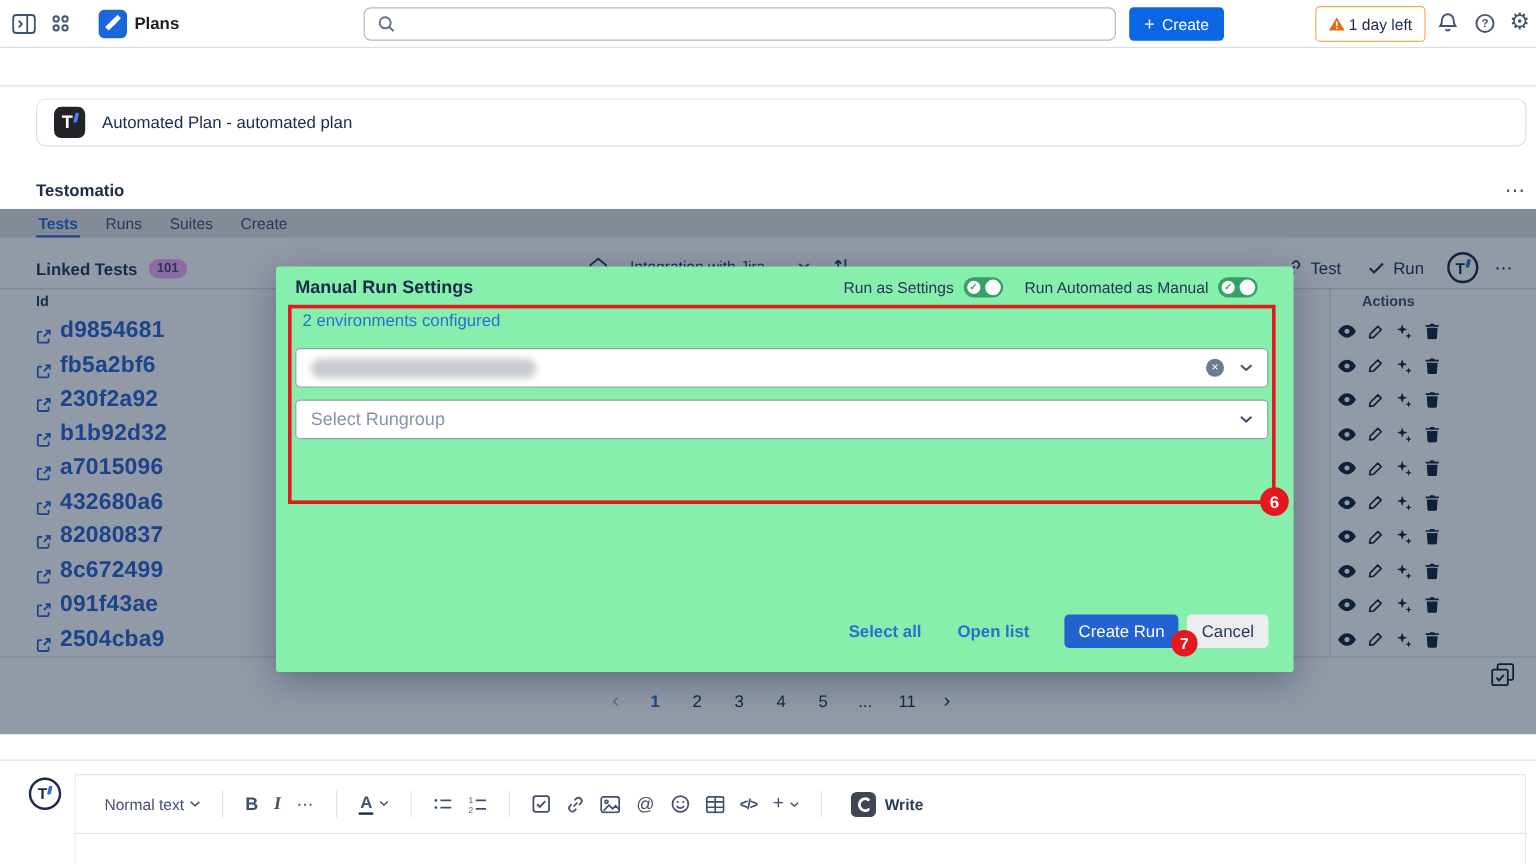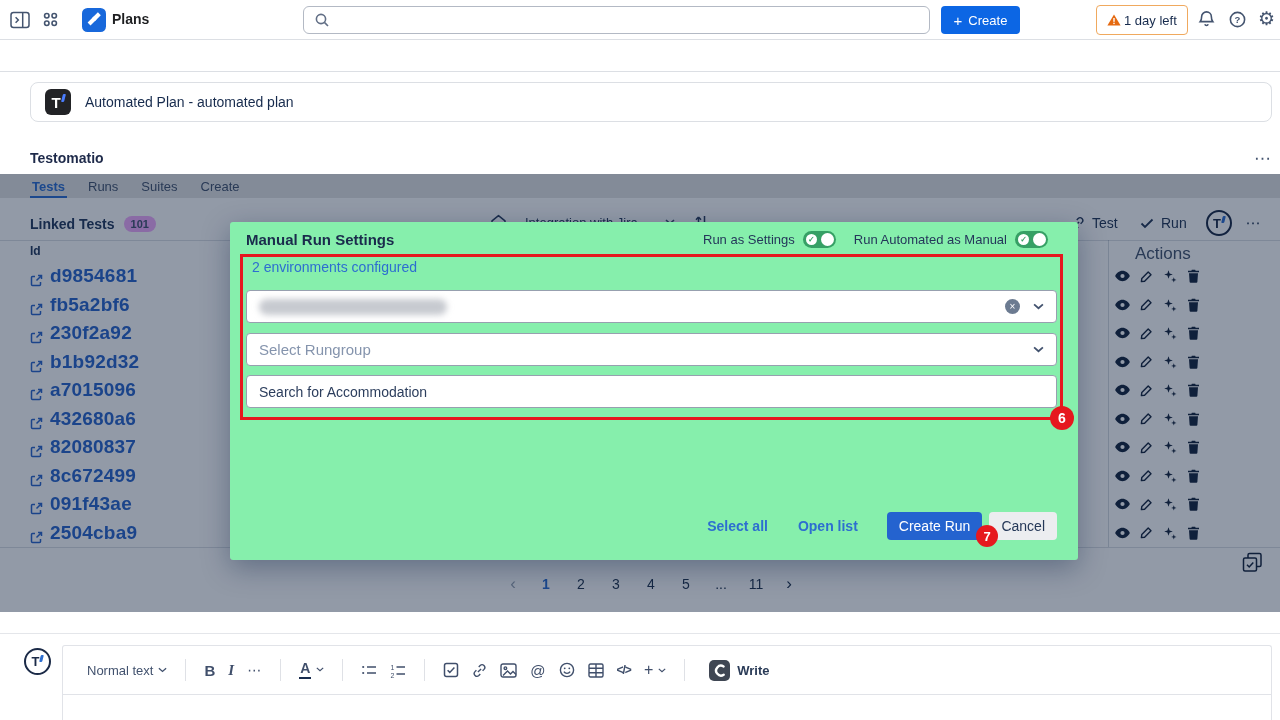--- a/index.html
+++ b/index.html
@@ -43,21 +43,21 @@
   .linkedlabel{font-size:14px;font-weight:600;color:#243a5e}
   .countbadge{background:#f0abfc;color:#44546f;font-size:11px;font-weight:600;border-radius:9px;padding:2px 7px}
   .homeic{position:absolute;left:490px;top:40px;color:#2c3e5d}
   .integ{position:absolute;left:515px;top:34px;width:170px;height:28px;background:#fff;border-radius:3px;display:flex;align-items:center;justify-content:space-between;padding:0 10px;font-size:13px;color:#2c3e5d;cursor:pointer}
   .sortic{position:absolute;left:694px;top:40px;color:#2c3e5d}
   .pbtn{position:absolute;top:36px;height:26px;display:flex;align-items:center;gap:7px;font-size:14px;color:#253858;cursor:pointer;padding:0 4px}
   .tcircle{width:26px;height:26px;border-radius:50%;border:2px solid #1b2a47;background:#fff;color:#1b2a47;font-size:13px;font-weight:800;display:flex;align-items:center;justify-content:center}
   .tcircle .tick{display:inline-block;width:3px;height:7px;background:#2d6ed0;transform:skewX(-14deg);margin:-7px 0 0 1px;border-radius:1px}
   .morebtn{position:absolute;left:1240px;top:38px;width:26px;height:22px;background:rgba(255,255,255,.45);border-radius:3px;display:flex;align-items:center;justify-content:center;font-size:15px;color:#253858;cursor:pointer}
   .thead-id{position:absolute;left:30px;top:70px;font-size:12px;font-weight:bold;color:#243a5e}
-  .thead-actions{position:absolute;left:1135px;top:70px;font-size:17px;font-weight:400;color:#44546f}
+  .thead-actions{position:absolute;left:1135px;top:70px;font-size:12px;font-weight:700;color:#44546f}
   .hline{position:absolute;left:0;width:1280px;height:1px;background:rgba(9,30,66,.14)}
   .vline{position:absolute;left:1108px;top:66px;width:1px;height:307px;background:rgba(9,30,66,.16)}
   .rows{position:absolute;left:0;top:88px;width:1280px}
   .trow{height:28.5px;position:relative;display:flex;align-items:center}
   .idcell{position:absolute;left:30px;display:flex;align-items:flex-end;gap:7px;color:#2b66cc;font-size:19px;font-weight:bold;cursor:pointer;letter-spacing:.2px}
   .acts{position:absolute;left:1115px;display:flex;align-items:center;gap:10px;color:#17263f}
   .acts span{cursor:pointer;display:flex}
   .mselect{position:absolute;left:1242px;top:378px;color:#17263f;cursor:pointer}
   .pagin{position:absolute;left:0;top:396px;width:1280px;height:28px;display:flex;align-items:center;justify-content:center;gap:9px;padding-left:22px}
   .page{min-width:26px;height:26px;display:flex;align-items:center;justify-content:center;font-size:14px;color:#22344f;cursor:pointer;border-radius:3px}
@@ -712,23 +712,20 @@
       <span class="placeholder">Select Rungroup</span>
       <span class="inctrl">
         <span class="chev">
           <svg width="11" height="7" viewBox="0 0 10 6" fill="none" stroke="currentColor" stroke-width="1.6">
               <path d="M1 1l4 3.6L9 1"></path>
             </svg>
         </span>
       </span>
     </div>
 
-    <div class="minput" style="top:153px">
-      <input type="text" value="Search for Accommodation" style="">
-    </div>
 
     <div class="mfoot">
       <span class="flink">Select all</span>
       <span class="flink" style="margin-left:30px">Open list</span>
       <span class="btn-primary" style="margin-left:29px">Create Run</span>
       <span class="btn-subtle" style="margin-left:7px">Cancel</span>
     </div>
   </div>
 
   <div class="annrect"></div>

